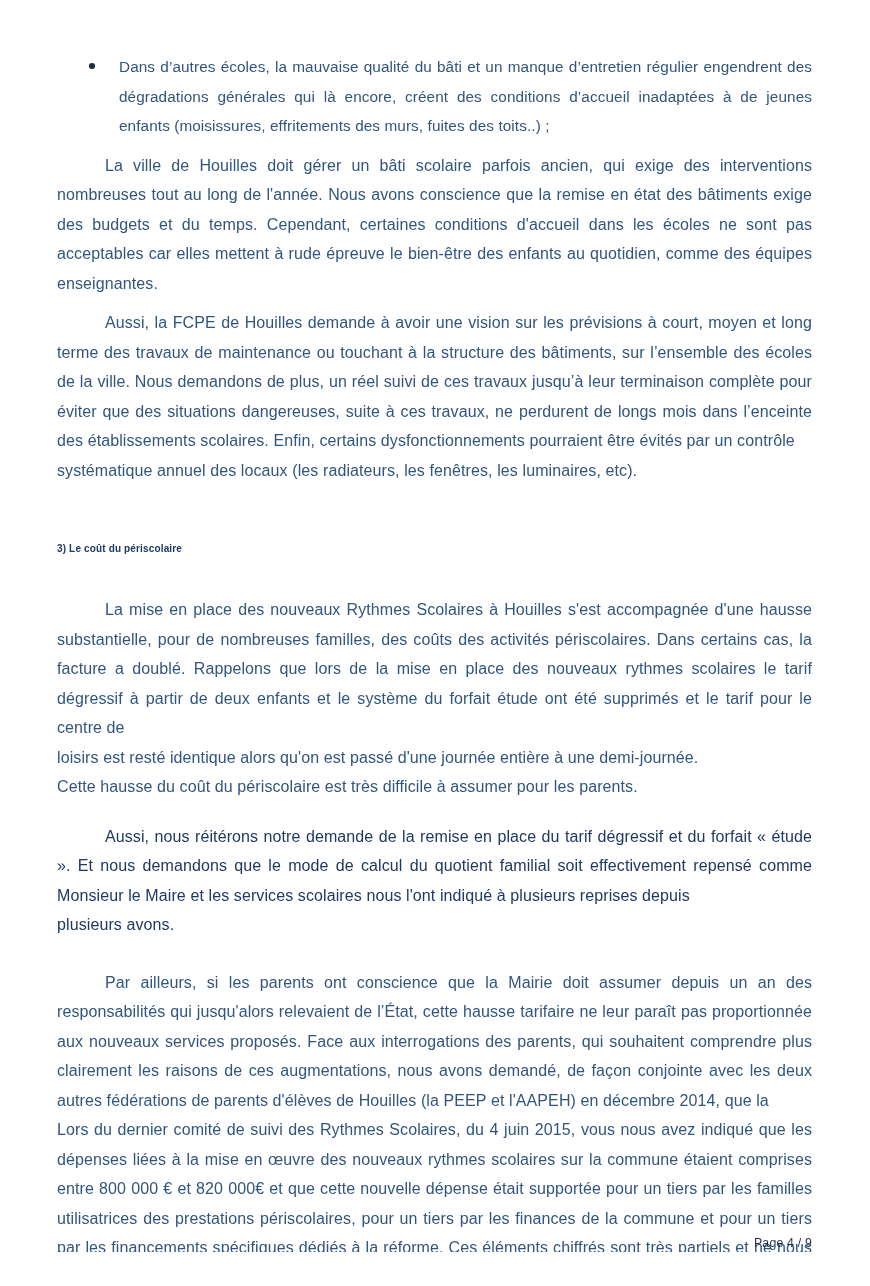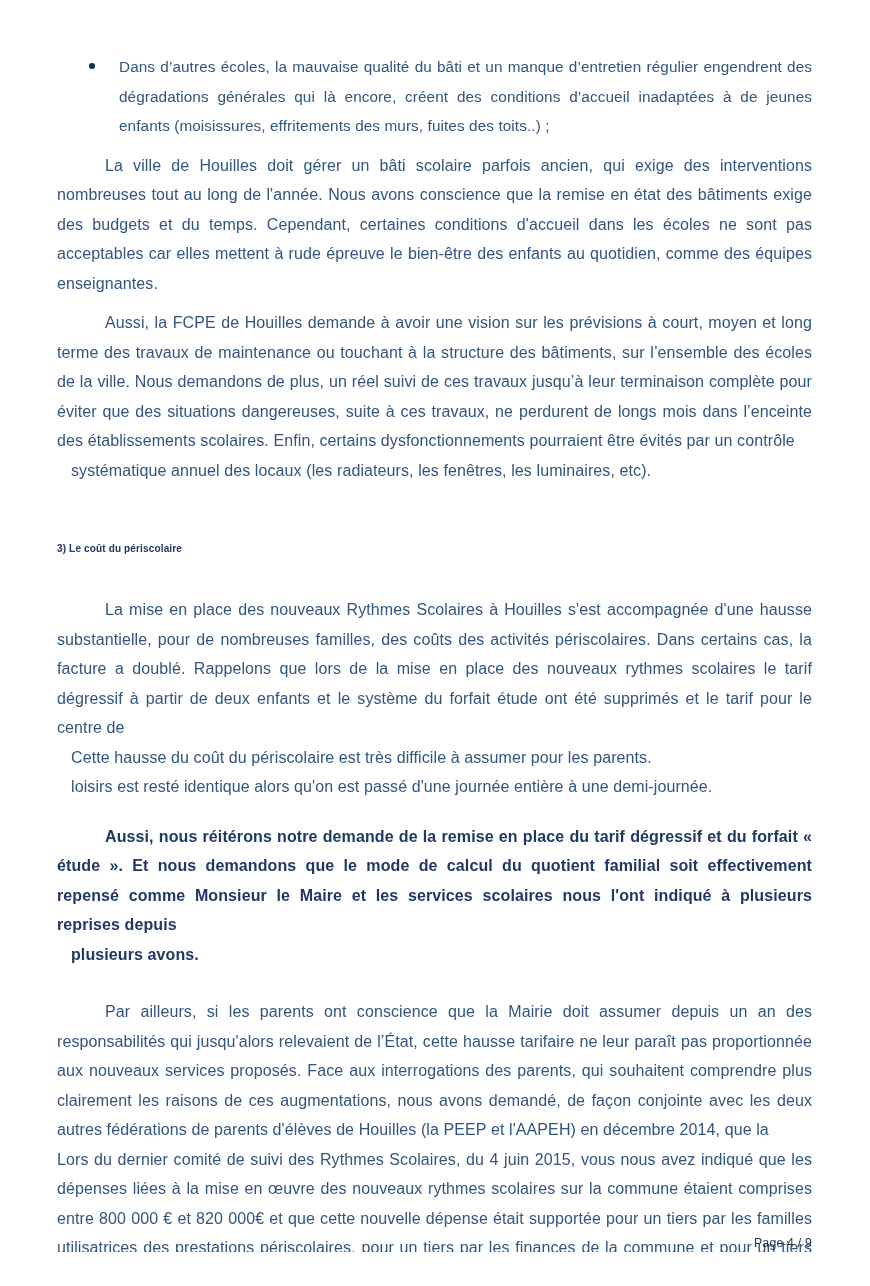--- a/index.html
+++ b/index.html
@@ -59,38 +59,38 @@
     line-height: 29.5px;
     color: #31557f;
     margin: 0;
     letter-spacing: 0.1px;
     text-justify: inter-word;
   }
   .para .indent {
     display: inline-block;
     width: 48px;
   }
-  .para.tight { text-align: justify; margin-left: 14px; }
+  .para.tight { text-align: justify; }
   .gap-10 { height: 10px; }
   .gap-20 { height: 20px; }
   .gap-28 { height: 28px; }
   .gap-34 { height: 34px; }
   .gap-52 { height: 52px; }
   
   .section-heading {
     font-size: 10px;
     font-weight: bold;
     color: #1f3864;
     line-height: 24px;
     letter-spacing: 0.15px;
     margin: 0;
   }
   
   .para.bold {
-    font-weight: bold;
+    font-weight: normal;
     color: #1f3864;
   }
   .para b, .para strong {
     font-weight: bold;
     color: #1f3864;
   }
   
   .footer {
     position: absolute;
     left: 43px;
@@ -126,22 +126,22 @@
     <p class="para"><span class="indent"></span><span>Aussi, la FCPE de Houilles demande à avoir une vision sur les prévisions à court, moyen et long terme des travaux de maintenance ou touchant à la structure des bâtiments, sur l’ensemble des écoles de la ville. Nous demandons de plus, un réel suivi de ces travaux jusqu’à leur terminaison complète pour éviter que des situations dangereuses, suite à ces travaux, ne perdurent de longs mois dans l’enceinte des établissements scolaires.   Enfin, certains dysfonctionnements pourraient être évités par un contrôle</span></p>
     <p class="para tight"><span>systématique annuel des locaux (les radiateurs, les fenêtres, les luminaires, etc).</span></p>
 
     <div class="gap-52"></div>
 
     <h2 class="section-heading">3) Le coût du périscolaire</h2>
 
     <div class="gap-34"></div>
 
     <p class="para"><span class="indent"></span><span>La mise en place des nouveaux Rythmes Scolaires à Houilles s'est accompagnée d'une hausse substantielle, pour de nombreuses familles, des coûts des activités périscolaires. Dans certains cas, la facture a doublé. Rappelons que lors de la mise en place des nouveaux rythmes scolaires le tarif dégressif à partir de deux enfants et le système du forfait étude ont été supprimés et le tarif  pour le centre de</span></p>
+    <p class="para tight"><span>loisirs est resté identique alors qu'on est passé d'une journée entière à une demi-journée.</span></p>
     <p class="para tight"><span>Cette hausse du coût du périscolaire est très difficile à assumer pour les parents.</span></p>
-    <p class="para tight"><span>loisirs est resté identique alors qu'on est passé d'une journée entière à une demi-journée.</span></p>
 
     <div class="gap-20"></div>
 
     <p class="para bold"><span class="indent"></span><span>Aussi, nous réitérons notre demande de la remise en place du tarif dégressif et du forfait « étude ». Et  nous demandons que le mode de calcul du quotient familial soit effectivement repensé comme Monsieur le Maire et les services scolaires nous l'ont indiqué à plusieurs reprises depuis</span></p>
     <p class="para bold tight"><span>plusieurs avons.</span></p>
 
     <div class="gap-28"></div>
 
     <p class="para"><span class="indent"></span><span>Par ailleurs, si les parents ont conscience que la Mairie doit assumer depuis un an des responsabilités qui jusqu'alors relevaient de l’État, cette hausse tarifaire ne leur paraît pas proportionnée aux nouveaux services proposés. Face aux interrogations des parents, qui souhaitent comprendre plus clairement les raisons de ces augmentations, nous avons demandé, de façon conjointe avec les deux autres fédérations de parents d'élèves de Houilles (la PEEP et l'AAPEH) en décembre 2014, que la</span></p>
 

